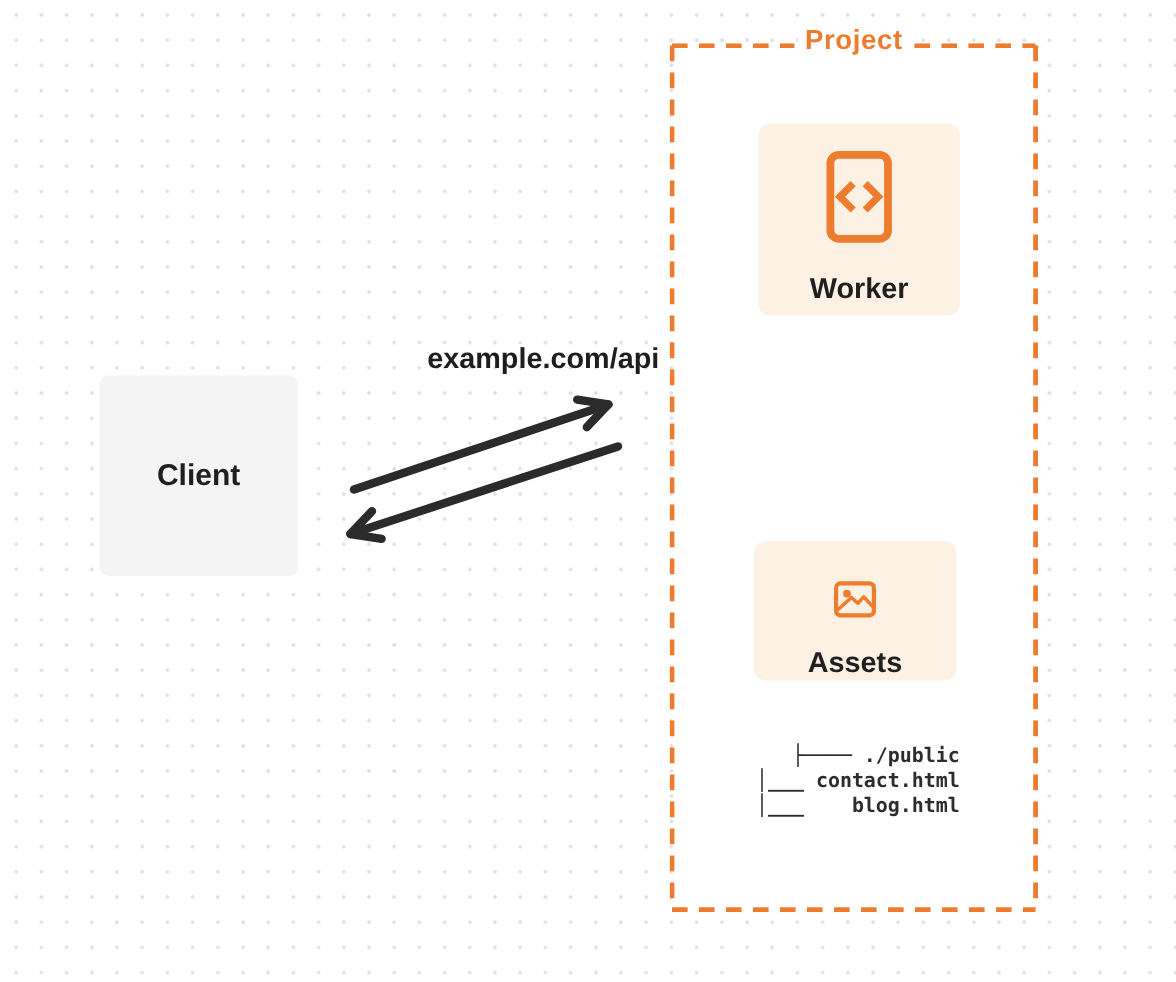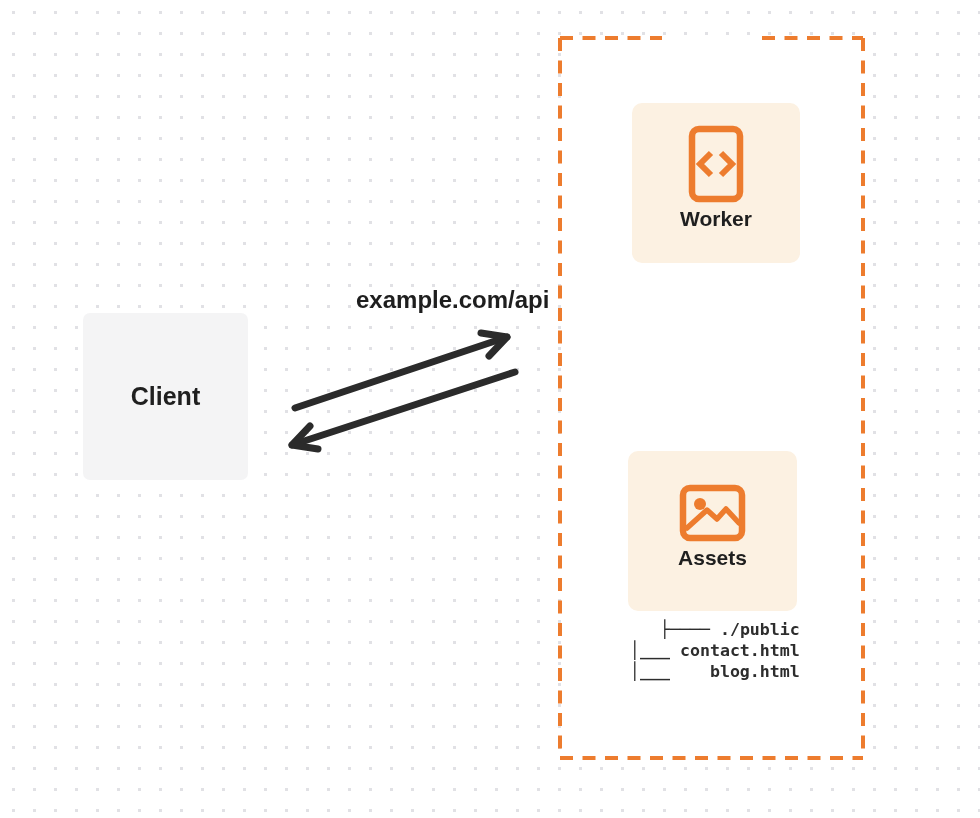--- a/index.html
+++ b/index.html
@@ -60,26 +60,26 @@
     position: absolute;
     left: 270px; top: 320px; width: 260px; height: 145px;
   }
   .card {
     position: absolute;
     background: #fcf1e2;
     border-radius: 10px;
     display: flex; flex-direction: column; align-items: center;
   }
   .card-worker { left: 632px; top: 103px; width: 168px; height: 160px; }
-  .card-assets { left: 628px; top: 451px; width: 169px; height: 160px; }
+  .card-assets { left: 628px; top: 451px; width: 169px; height: 116px; }
   .card-worker .icon { margin-top: 22px; }
   .card-assets .icon { margin-top: 33px; }
   .card-label {
-    font-size: 21px; font-weight: bold; color: #1f1f1f;
-    margin-top: 4px;
+    font-size: 24px; font-weight: bold; color: #1f1f1f;
+    margin-top: 24px;
   }
   .file-tree {
     position: absolute;
     left: 610px; top: 619px;
     font-family: "DejaVu Sans Mono", monospace;
     font-size: 16.6px;
     font-weight: 600;
     line-height: 21px;
     color: #2d2d2d;
   }
@@ -96,20 +96,23 @@
   <svg class="border-svg" viewBox="0 0 309 726">
     <g stroke="#ed7c2e" stroke-width="4" stroke-dasharray="13 9.5" fill="none">
       <line x1="2" y1="2" x2="104" y2="2"></line>
       <line x1="204" y1="2" x2="305" y2="2"></line>
       <line x1="2" y1="2" x2="2" y2="722"></line>
       <line x1="305" y1="2" x2="305" y2="722"></line>
       <line x1="2" y1="722" x2="305" y2="722"></line>
     </g>
   </svg>
 
+  <div class="project-label-wrap">
+    <span class="project-label">Project</span>
+  </div>
 
   <div class="client-box">
     <span class="client-label">Client</span>
   </div>
 
   <div class="request-label">example.com/api</div>
 
   <svg class="arrows-svg" viewBox="0 0 260 145">
     <g stroke="#2b2b2b" stroke-width="7" fill="none" stroke-linecap="round" stroke-linejoin="round">
 

